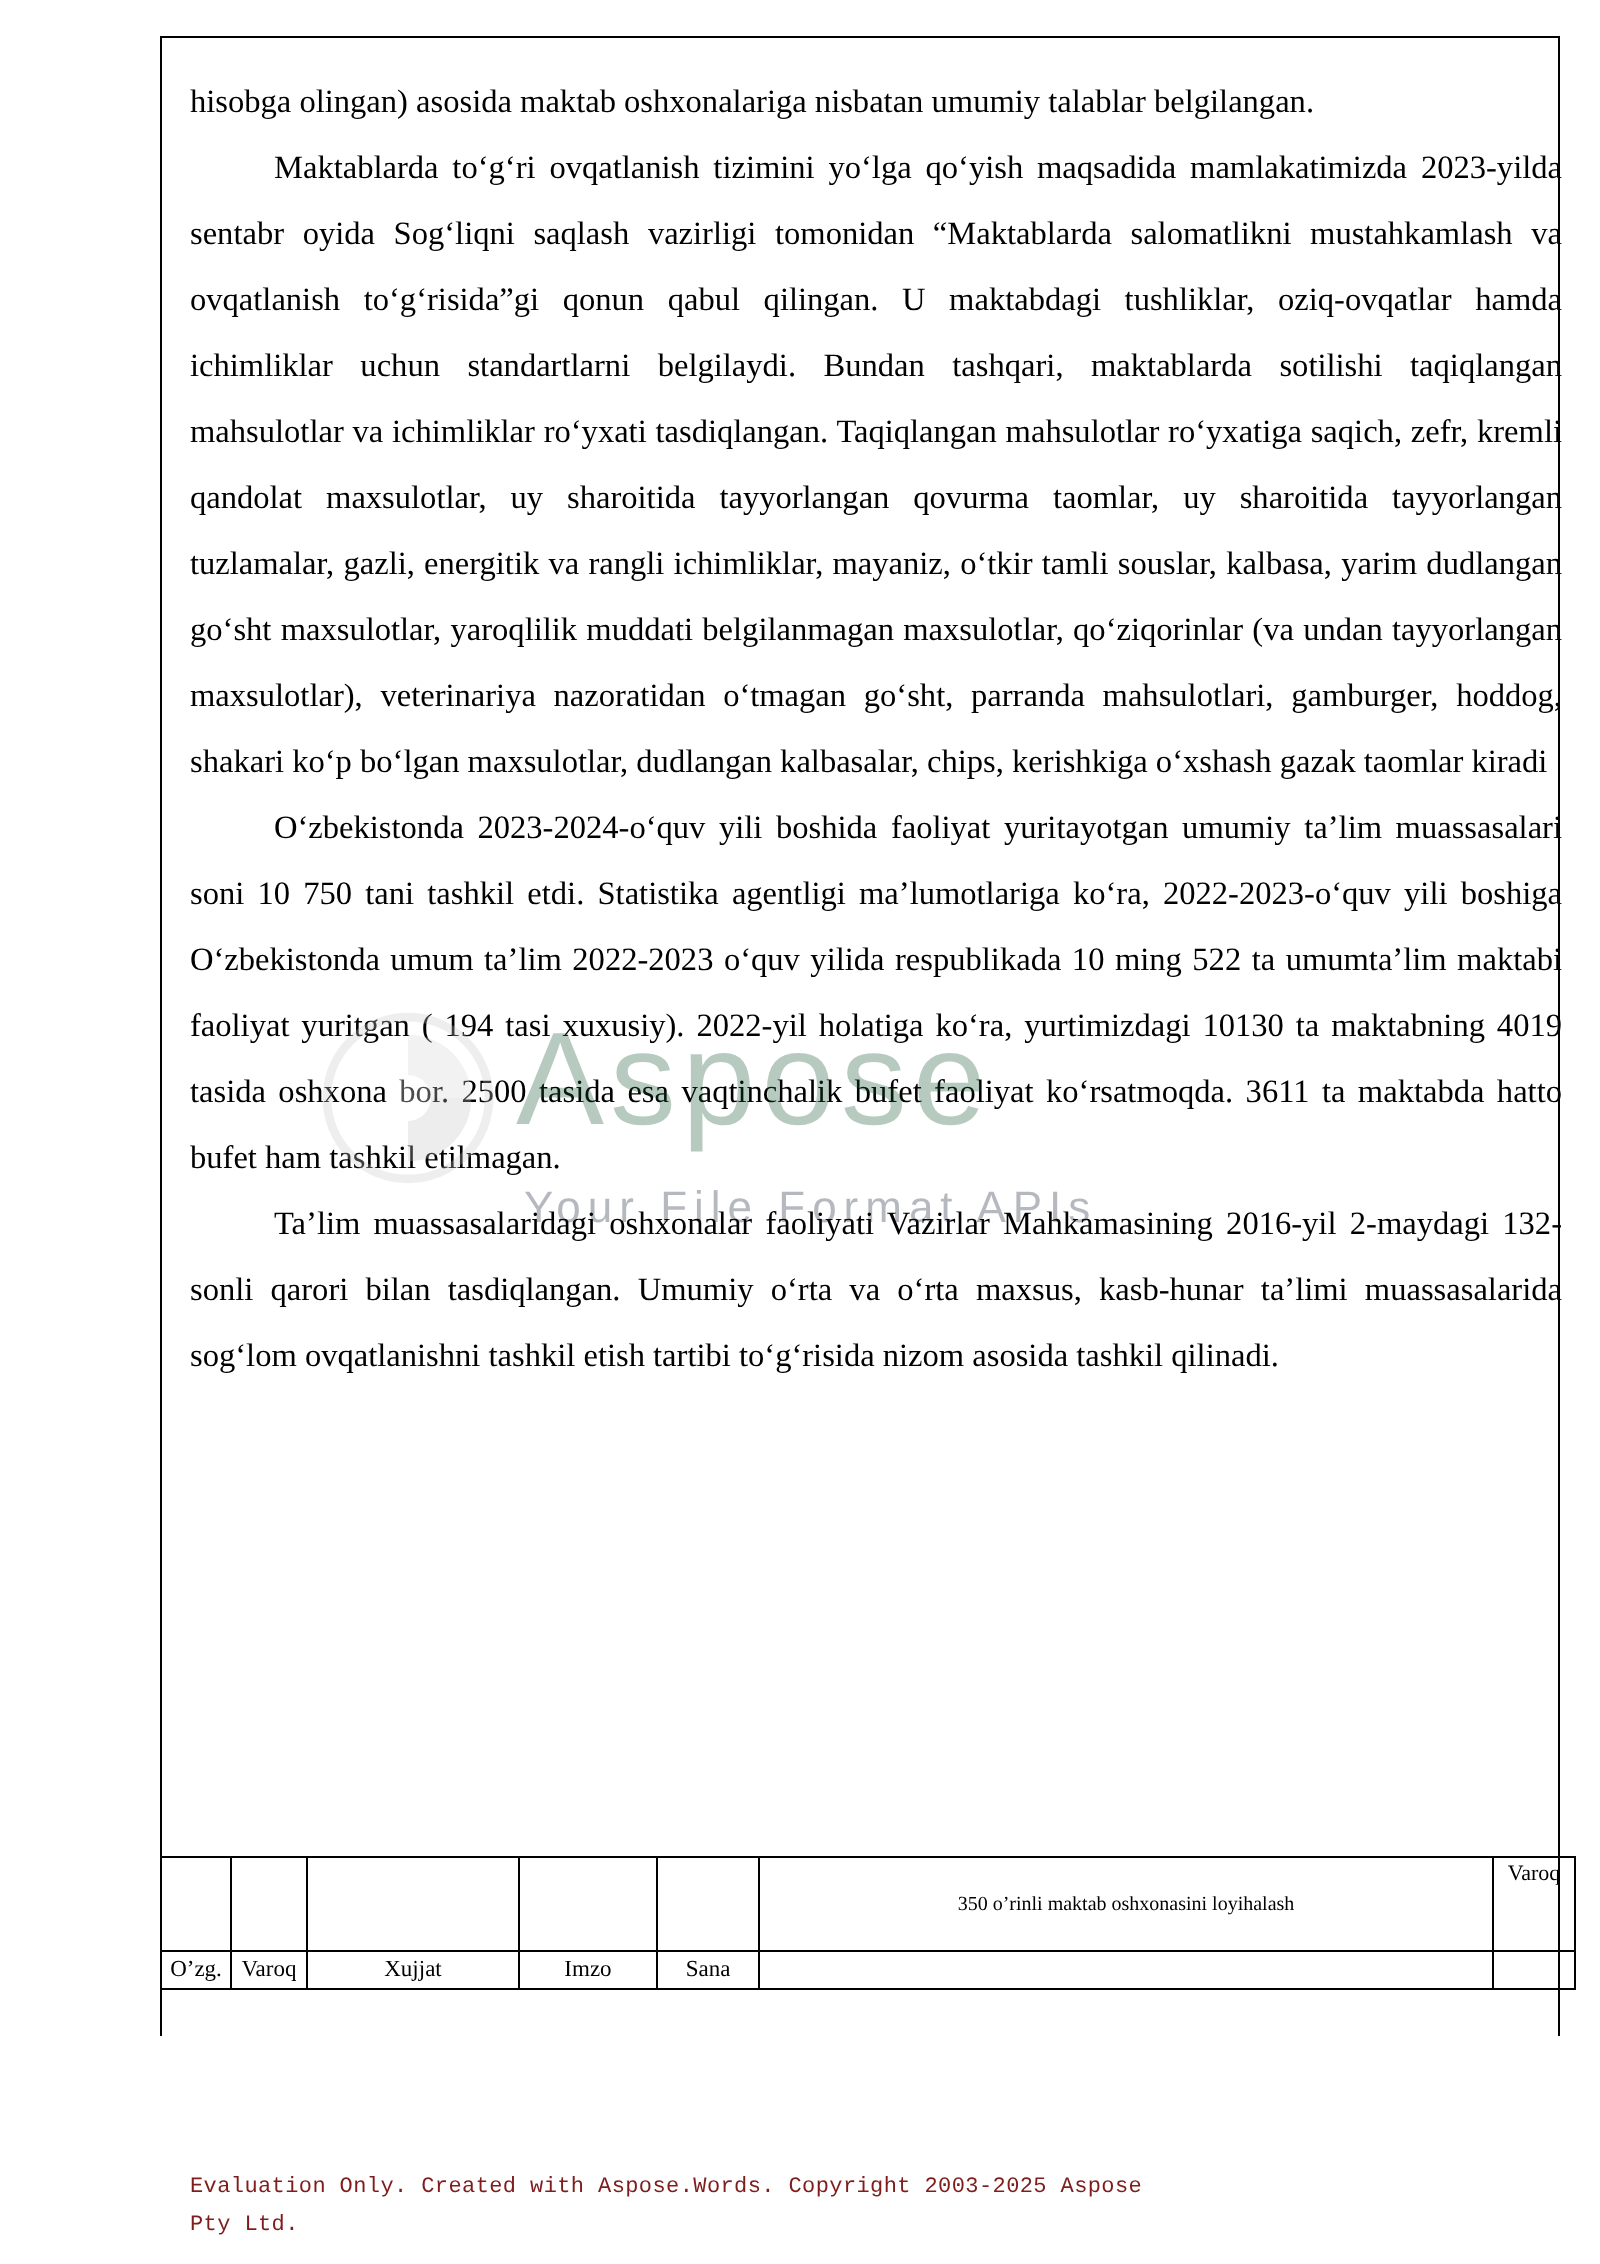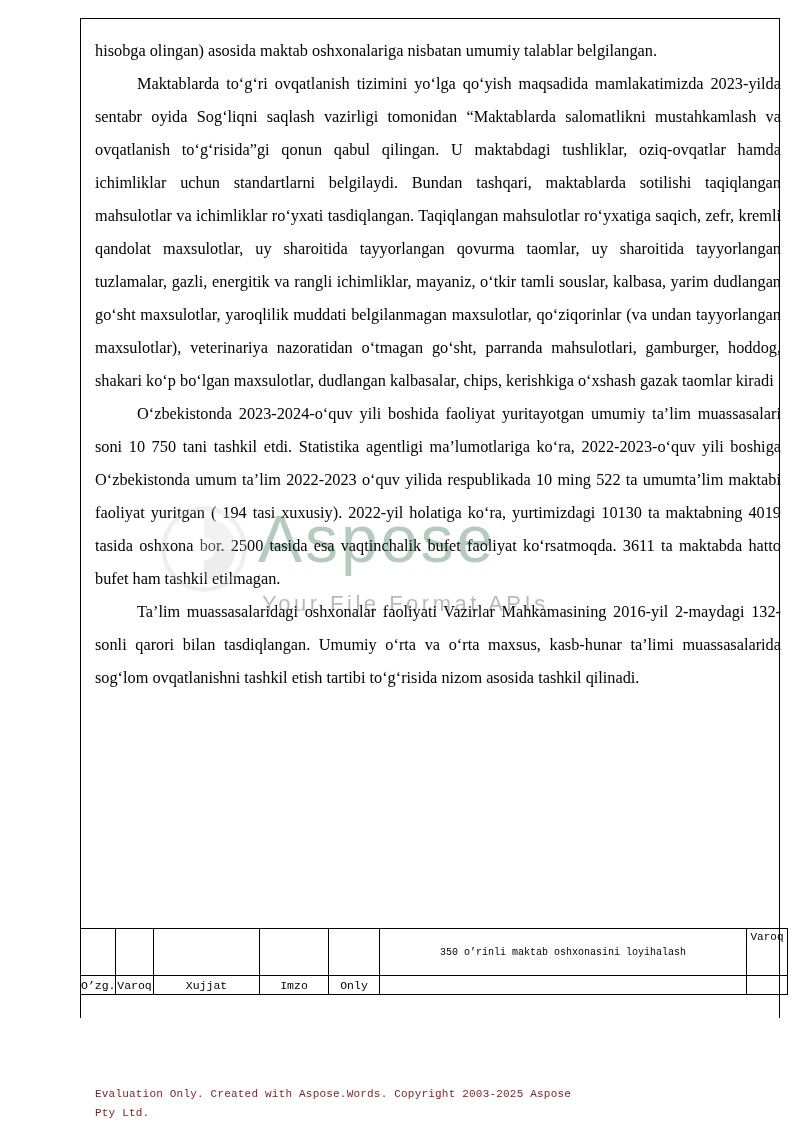--- a/index.html
+++ b/index.html
@@ -115,21 +115,20 @@
     table-layout: fixed;
     font-family: "Liberation Serif", serif;
   }
   .stamp td {
     border: 1px solid #000;
     padding: 0;
     vertical-align: middle;
     text-align: center;
     font-size: 11.5px;
     height: 16px;
-    font-family: Liberation Mono, monospace;
   }
   .stamp .big-title {
     font-size: 10px;
     vertical-align: middle;
   }
   .stamp .varoq-cell {
     font-size: 11px;
     vertical-align: top;
     padding-top: 2px;
   }
@@ -189,21 +188,21 @@
       <td style="width:68px"></td>
       <td style="width:50px"></td>
       <td class="big-title" style="width:366px">350 o’rinli maktab oshxonasini loyihalash</td>
       <td class="varoq-cell" style="width:40px">Varoq</td>
     </tr>
     <tr class="row-bot">
       <td>O’zg.</td>
       <td>Varoq</td>
       <td>Xujjat</td>
       <td>Imzo</td>
-      <td>Only</td>
+      <td>Sana</td>
       <td></td>
       <td></td>
     </tr>
   </tbody>
     </table>
 
   <div class="evaluation">
     <div>Evaluation Only. Created with Aspose.Words. Copyright 2003-2025 Aspose</div>
     <div>Pty Ltd.</div>
   </div>

